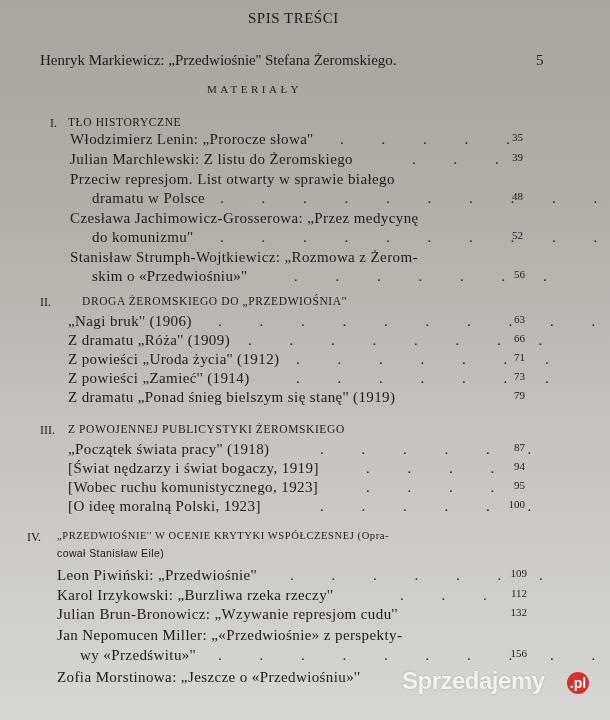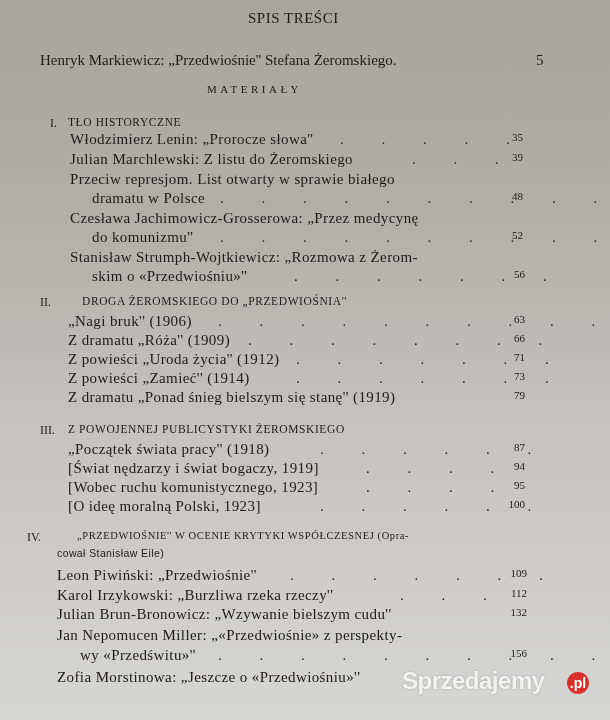--- a/index.html
+++ b/index.html
@@ -106,32 +106,32 @@
   <div class="abs dots" style="left:366px; top:479px;">. . . .</div>
   <div class="abs page" style="left:485px; top:479px;">95</div>
 
   <div class="abs entry" style="left:68px; top:498px;">[O ideę moralną Polski, 1923]</div>
   <div class="abs dots" style="left:320px; top:498px;">. . . . . .</div>
   <div class="abs page" style="left:485px; top:498px;">100</div>
 </div>
 
 <div>
   <div class="abs section-num" style="left:27px; top:530px;">IV.</div>
-  <div class="abs section-head" style="left:57px; top:530px; font-size:10.5px;margin-left:20px;">„PRZEDWIOŚNIE'' W OCENIE KRYTYKI WSPÓŁCZESNEJ (Opra-</div>
+  <div class="abs section-head" style="left:57px; top:530px; font-size:10.5px;">„PRZEDWIOŚNIE'' W OCENIE KRYTYKI WSPÓŁCZESNEJ (Opra-</div>
   <div class="abs sub" style="left:57px; top:547px;">cował Stanisław Eile)</div>
 
   <div class="abs entry" style="left:57px; top:567px;">Leon Piwiński: „Przedwiośnie''</div>
   <div class="abs dots" style="left:290px; top:567px;">. . . . . . .</div>
   <div class="abs page" style="left:487px; top:567px;">109</div>
 
   <div class="abs entry" style="left:57px; top:587px;">Karol Irzykowski: „Burzliwa rzeka rzeczy''</div>
   <div class="abs dots" style="left:400px; top:587px;">. . .</div>
   <div class="abs page" style="left:487px; top:587px;">112</div>
 
-  <div class="abs entry" style="left:57px; top:606px;">Julian Brun-Bronowicz: „Wzywanie bielszym cudu''</div>
+  <div class="abs entry" style="left:57px; top:606px;">Julian Brun-Bronowicz: „Wzywanie represjom cudu''</div>
   <div class="abs page" style="left:487px; top:606px;">132</div>
 
   <div class="abs entry" style="left:57px; top:627px;">Jan Nepomucen Miller: „«Przedwiośnie» z perspekty-</div>
   <div class="abs entry" style="left:80px; top:647px;">wy «Przedświtu»''</div>
   <div class="abs dots" style="left:218px; top:647px;">. . . . . . . . . . .</div>
   <div class="abs page" style="left:487px; top:647px;">156</div>
 
   <div class="abs entry" style="left:57px; top:669px;">Zofia Morstinowa: „Jeszcze o «Przedwiośniu»''</div>
 </div>
 

